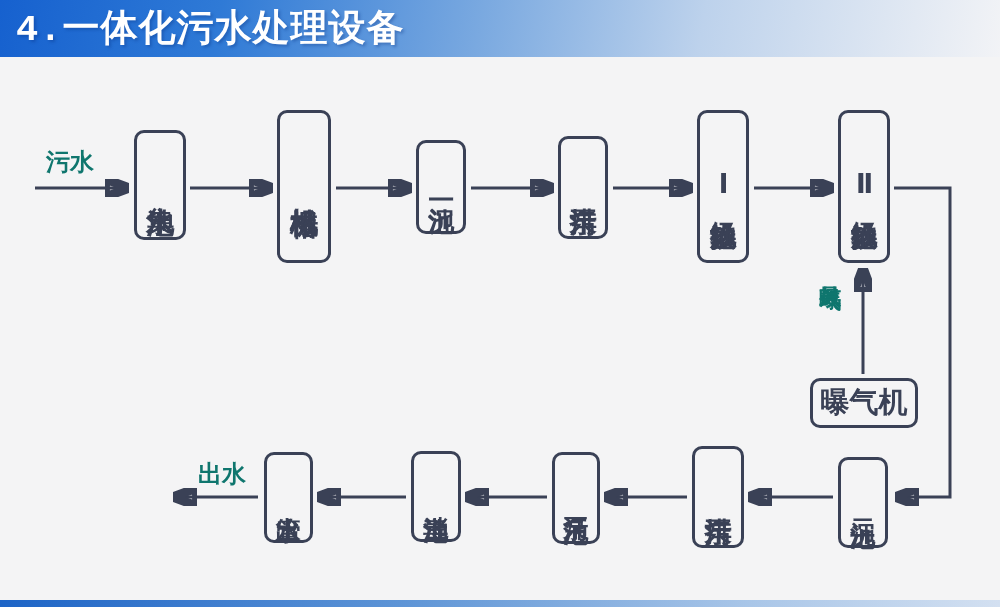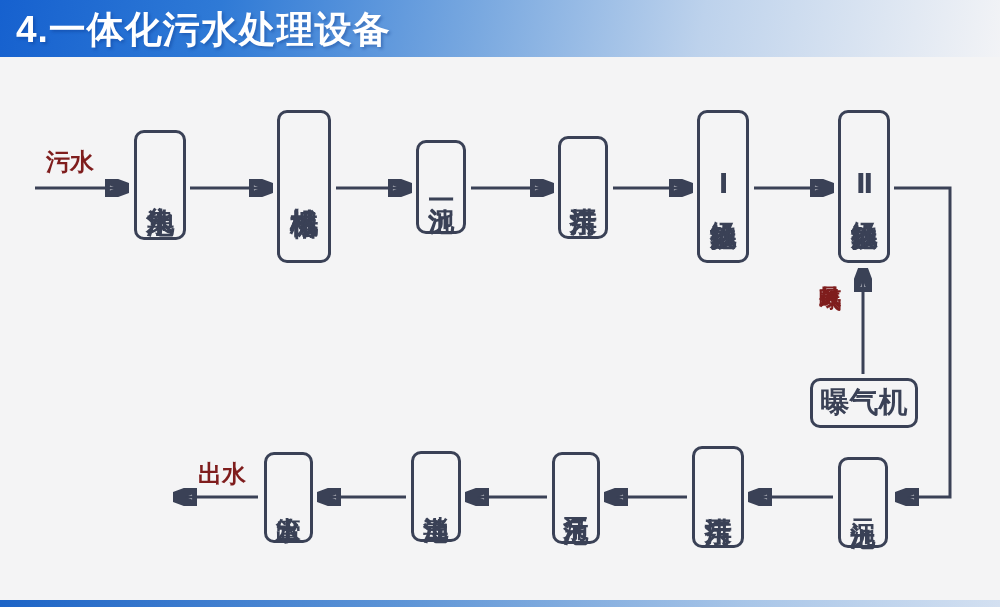--- a/index.html
+++ b/index.html
@@ -7,20 +7,21 @@
     position:relative;
     width:1000px;height:607px;
     background:#f4f4f5;
     overflow:hidden;
     font-family:"Liberation Sans","DejaVu Sans",sans-serif;
   }
   
   .titlebar{
     position:absolute;left:0;top:0;width:1000px;height:57px;
     background:linear-gradient(100deg,#1661cf 0%,#2f7ad6 22%,#7aa9e0 48%,#bdd2ec 70%,#f2f3f6 100%);
+    font-family:Liberation Mono, monospace;
   }
   .title{
     margin:0;padding:6px 0 0 16px;
     font-size:37px;font-weight:bold;color:#ffffff;line-height:48px;
     text-shadow:2px 2px 3px rgba(10,50,130,.35);
     letter-spacing:1px;
   }
   
   .bottombar{
     position:absolute;left:0;bottom:0;width:1000px;height:7px;
@@ -38,21 +39,21 @@
     background:#f4f4f5;
   }
   .node.v span{
     writing-mode:vertical-rl;
     text-orientation:upright;
     line-height:1.05;
     letter-spacing:1px;
   }
   .flowlabel{
     position:absolute;
-    color:#7f1d1d;font-weight:bold;font-size:24px;line-height:1;
+    color:#0f766e;font-weight:bold;font-size:24px;line-height:1;
   }
   .flowlabel.v{
     writing-mode:vertical-rl;text-orientation:upright;
     font-size:22px;line-height:1.1;letter-spacing:1px;
   }
   .connectors{position:absolute;left:0;top:0;pointer-events:none;}
   .connectors path{stroke:#3a4156;stroke-width:3;fill:none;}
 </style>
 </head>
 <body>

